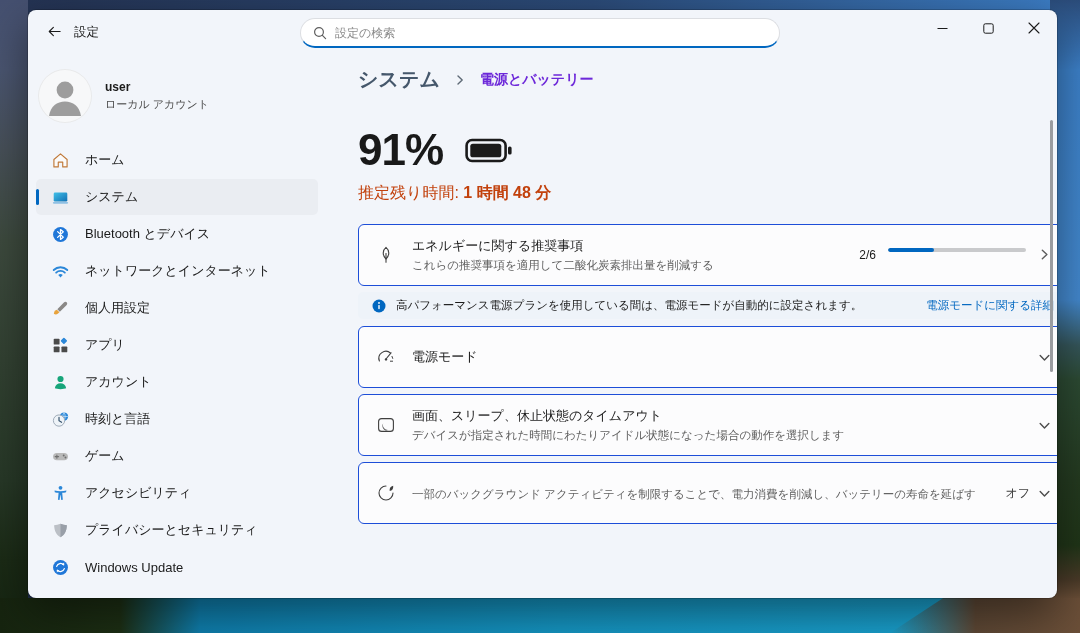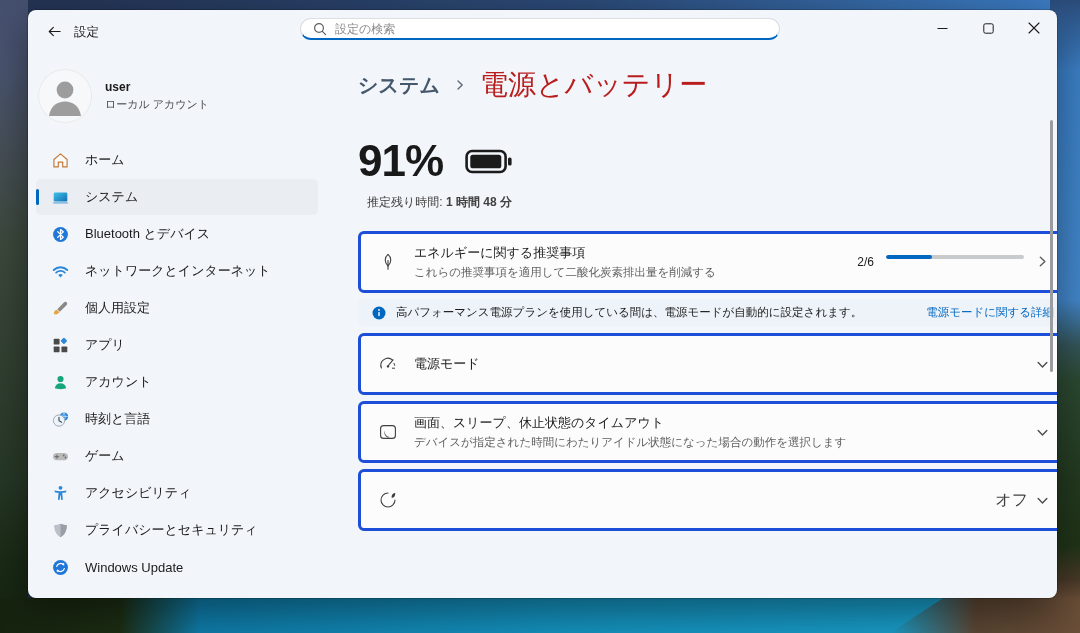--- a/index.html
+++ b/index.html
@@ -23,21 +23,21 @@
   
   .window { position:absolute; left:28px; top:10px; width:1029px; height:588px;
     background:#f2f5fa; border-radius:8px; overflow:hidden;
     box-shadow:0 0 0 1px rgba(0,0,0,.18), 0 16px 44px rgba(0,0,0,.45); }
 
   
   .titlebar { position:absolute; left:0; top:0; right:0; height:48px; }
   .back-btn { position:absolute; left:10px; top:8px; width:32px; height:30px;
     display:flex; align-items:center; justify-content:center; border-radius:5px; cursor:pointer; }
   .app-title { position:absolute; left:46px; top:14px; font-size:12.5px; color:#1b1b1b; }
-  .searchbox { position:absolute; left:272px; top:8px; width:480px; height:22px;
+  .searchbox { position:absolute; left:272px; top:8px; width:480px; height:30px;
     background:#fff; border:1px solid #dcdee2; border-bottom:2px solid #0067c0;
     border-radius:15px; display:flex; align-items:center; padding:0 12px; gap:8px; }
   .searchbox input { flex:1; border:none; outline:none; font-size:12px; color:#1b1b1b;
     background:transparent; font-family:inherit; }
   .searchbox input::placeholder { color:#8a8a8a; }
   .win-controls { position:absolute; right:0; top:0; display:flex; }
   .win-btn { width:46px; height:36px; display:flex; align-items:center; justify-content:center; cursor:pointer; }
 
   
   .sidebar { position:absolute; left:0; top:48px; width:302px; bottom:0; }
@@ -53,40 +53,40 @@
   .nav-item.selected { background:#eaedf2; }
   .nav-item.selected::before { content:""; position:absolute; left:0; top:10px; width:3px; height:16px;
     border-radius:2px; background:#0067c0; }
   .nav-icon { width:17px; height:17px; flex:none; }
   .nav-label { font-size:13px; color:#1b1b1b; white-space:nowrap; }
 
   
   .main { position:absolute; left:302px; top:48px; right:0; bottom:0; }
   .breadcrumb { margin:8px 0 0 28px; display:flex; align-items:center; gap:14px; }
   .crumb-parent { font-size:20px; font-weight:600; color:#45576b; cursor:pointer; }
-  .crumb-current { font-size:28px; font-weight:400; color:#b91c1c; }
+  .crumb-current { font-size:14px; font-weight:700; color:#6d28d9; }
   .battery-row { margin:32px 0 0 28px; display:flex; align-items:center; gap:22px; }
   .battery-pct { font-size:44px; font-weight:600; color:#191919; letter-spacing:-1px; }
-  .remaining { margin:8px 0 0 37px; font-size:12px; color:#404040; }
+  .remaining { margin:8px 0 0 28px; font-size:16px; color:#c2410c; }
   .remaining b { font-weight:bold; }
 
   .cards { margin:20px 0 0 28px; width:710px; }
-  .card { background:#fcfcfd; border:3px solid #1d4ed8; border-radius:6px;
+  .card { background:#fcfcfd; border:1px solid #1d4ed8; border-radius:6px;
     display:flex; align-items:center; padding:0 16px 0 17px; margin-bottom:6px; cursor:pointer; }
   .card .icon { width:20px; height:20px; margin-right:16px; flex:none; }
   .card .txt { flex:1; min-width:0; }
   .card .t { font-size:13px; color:#1b1b1b; }
   .card .s { font-size:11.5px; color:#5f5f5f; margin-top:3px; }
   .card-h62 { height:62px; }
   .card-h52 { height:52px; }
   .right-cluster { display:flex; align-items:flex-start; gap:12px; }
   .prog-label { font-size:12px; color:#1b1b1b; }
   .prog-track { width:138px; height:4px; border-radius:2px; background:#c9cacc; overflow:hidden; }
   .prog-fill { height:100%; border-radius:2px; background:#0067c0; }
-  .value-label { font-size:16px; color:#3f3f3f; margin-right:8px; }
+  .value-label { font-size:12px; color:#3f3f3f; margin-right:8px; }
 
   .banner { background:#eef3f9; border-radius:5px; height:27px; display:flex; align-items:center;
     padding:0 14px; margin-bottom:7px; gap:10px; }
   .banner-text { flex:1; font-size:11.5px; color:#1b1b1b; white-space:nowrap; overflow:hidden; }
   .banner-link { font-size:11.5px; color:#0067c0; cursor:pointer; white-space:nowrap;text-align:right; }
 
   .scrollbar { position:absolute; right:4px; top:110px; width:3px; height:252px;
     background:#9a9ca0; border-radius:2px; cursor:pointer; }
 </style>
 </head>
@@ -357,20 +357,21 @@
       </div>
 
       <div class="card card-h62">
         <span class="icon">
           <svg viewBox="0 0 20 20" width="20" height="20">
               <path d="M17 10A7 7 0 1 1 10 3" fill="none" stroke="#3f3f3f" stroke-width="1.1" stroke-linecap="round"></path>
               <path d="M17.2 2.8c.3 3.1-1 4.9-3.5 5.1-.4-2.6.8-4.4 3.5-5.1Z" fill="#3f3f3f"></path>
             </svg>
         </span>
         <div class="txt">
+          <div class="s">一部のバックグラウンド アクティビティを制限することで、電力消費を削減し、バッテリーの寿命を延ばす</div>
         </div>
         <span class="value-label">オフ</span>
         <span style="display:flex">
           <svg width="13" height="13" viewBox="0 0 12 12">
               <path d="M2 4.2 6 8.2l4-4" fill="none" stroke="#4c4c4c" stroke-width="1.3" stroke-linecap="round" stroke-linejoin="round"></path>
             </svg>
         </span>
       </div>
 
 

